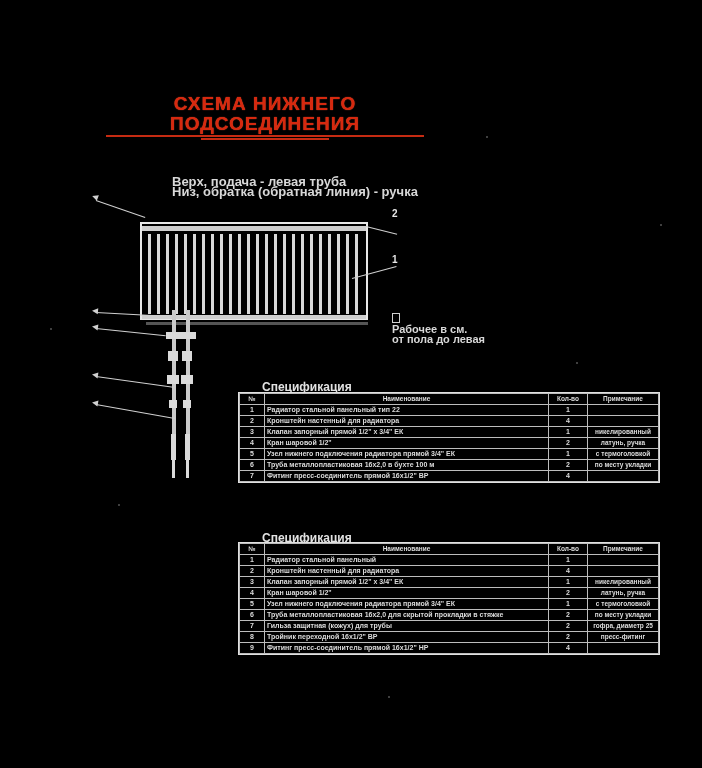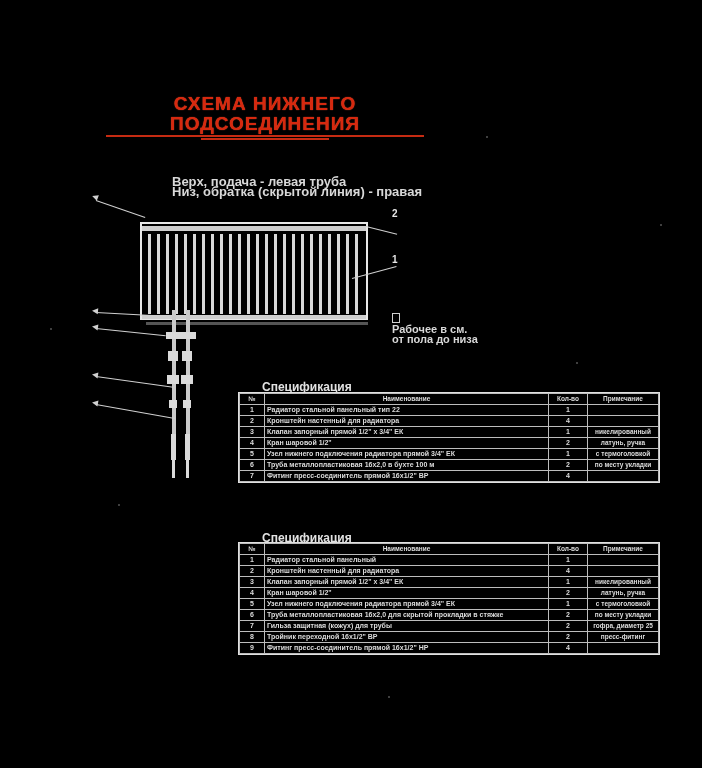--- a/index.html
+++ b/index.html
@@ -232,21 +232,21 @@
 <div id="sheet">
 
   <div class="title-block">
     <div class="title-line">СХЕМА НИЖНЕГО ПОДСОЕДИНЕНИЯ</div>
     <div class="title-underline u1"></div>
     <div class="title-underline u2"></div>
   </div>
 
   <div class="legend-note">
     <div>Верх, подача  -  левая труба</div>
-    <div>Низ, обратка (скрытой линия)  -  правая</div>
+    <div>Низ, обратка (обратная линия)  -  ручка</div>
   </div>
 
   <div class="radiator">
     <div class="rad-frame"></div>
     <div class="rad-top-bar"></div>
     <div class="rad-bottom-bar"></div>
     <div class="fins">
       <div class="fin" style="left:0px"></div>
       <div class="fin" style="left:9px"></div>
       <div class="fin" style="left:18px"></div>
@@ -322,21 +322,21 @@
 
   <div class="leader" style="left:96px; top:366px; width:78px; transform: rotate(8deg);"></div>
   <div class="arrow-head" style="left:92px; top:362px; transform: rotate(188deg);"></div>
 
   <div class="leader" style="left:96px; top:394px; width:80px; transform: rotate(10deg);"></div>
   <div class="arrow-head" style="left:92px; top:390px; transform: rotate(190deg);"></div>
 
   <div class="side-note">
     <span class="bar"></span>
     <div>Рабочее в см.</div>
-    <div>от пола до низа</div>
+    <div>от пола до левая</div>
   </div>
 
   <div class="tbl-caption" id="cap1">Спецификация</div>
   <div class="table-block" id="table1">
     <table class="spec">
       <thead>
         <tr>
           <th class="c-num">№</th>
           <th>Наименование</th>
           <th class="c-qty">Кол-во</th>

